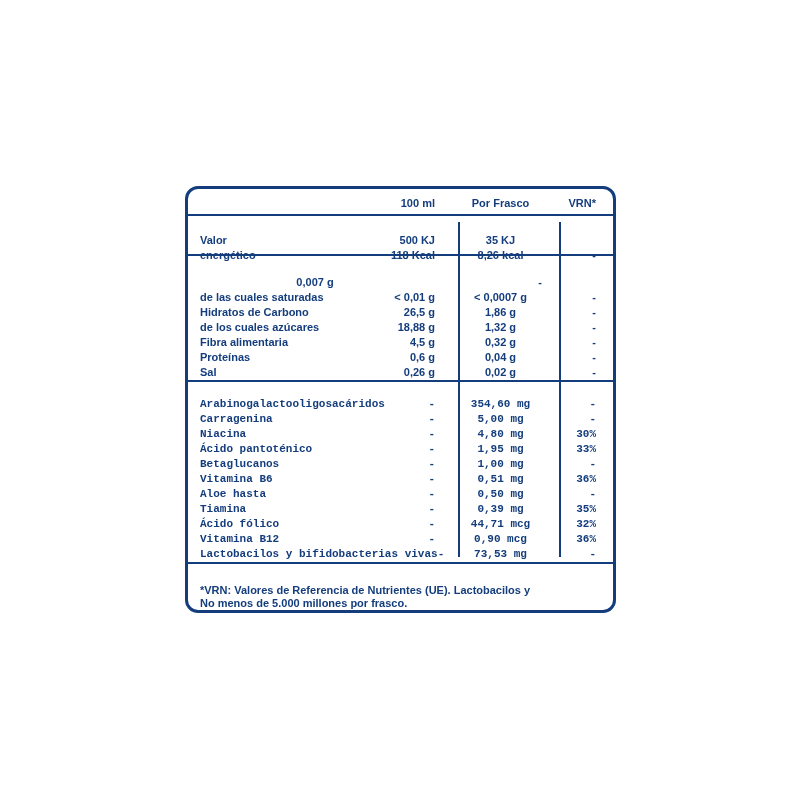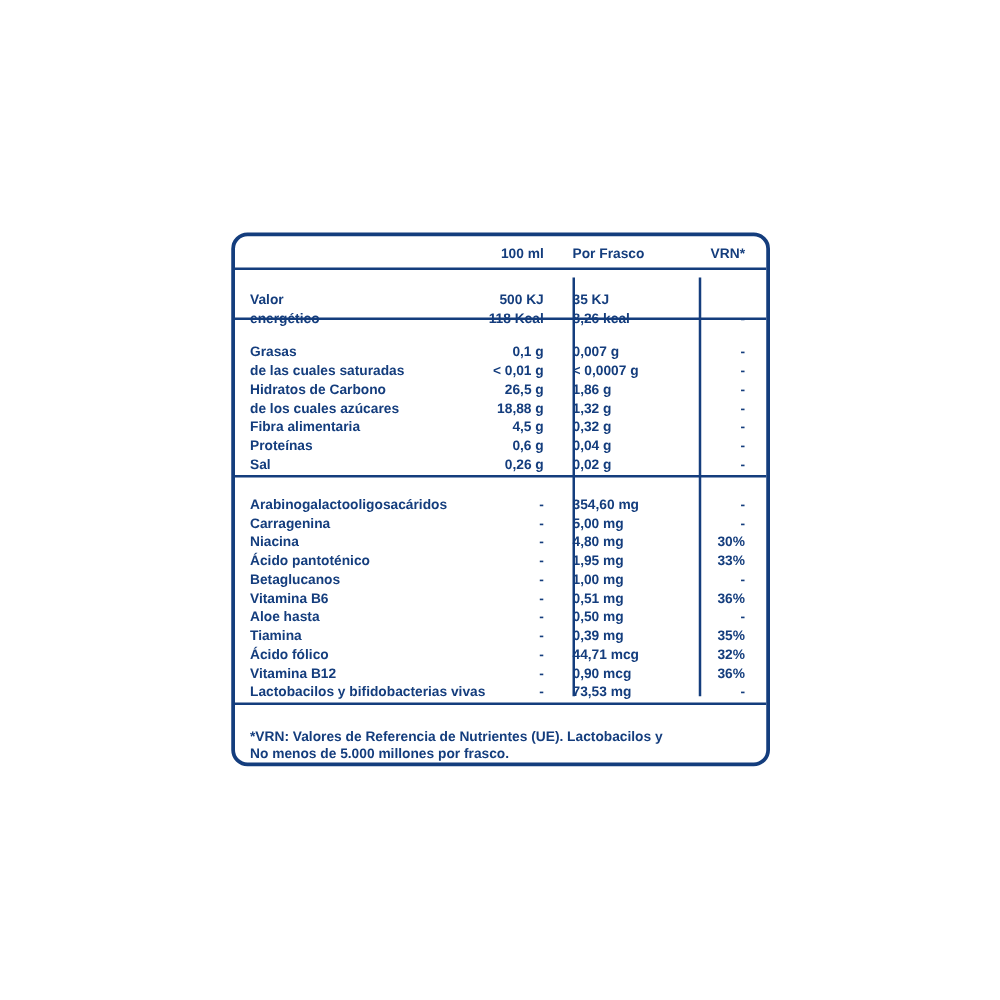--- a/index.html
+++ b/index.html
@@ -23,36 +23,36 @@
   .v1 { left: 270px; }
   .v2 { left: 371px; }
 
   .grid-cols { display: grid; grid-template-columns: 270px 101px 54px; }
 
   .header-row {
     height: 33px; border-bottom: 2px solid var(--navy);
     align-items: end; padding-bottom: 5px;
   }
   .h1 { text-align: right; padding-right: 23px; white-space: nowrap; }
-  .c2 { text-align: left; padding-right: 16px; white-space: nowrap; }
+  .c2 { text-align: center; padding-right: 16px; white-space: nowrap; }
   .c3 { text-align: right; padding-right: 17px; white-space: nowrap; }
 
   .section { border-bottom: 2px solid var(--navy); }
   .line, .row { height: 15px; line-height: 15px; }
 
   .energy { height: 28px; padding-top: 5px; }
   .stack { display: flex; flex-direction: column; }
   .c1 {
     display: flex; justify-content: space-between;
     padding-left: 12px; padding-right: 23px; white-space: nowrap;
   }
   .c1 .val { text-align: right; justify-content: flex-end; }
 
   .macros { height: 120px; padding-top: 7px; }
-  .micros { height: 218px; padding-top: 3px; }
+  .micros { height: 218px; padding-top: 3px; font-family: Liberation Mono, monospace; }
   .row { display: grid; grid-template-columns: 270px 101px 54px; }
 
   .footnote { padding: 8px 14px 0 12px; }
   .fline { line-height: 13px; white-space: nowrap; }
 </style>
 </head>
 <body style="background: rgb(255, 255, 255);">
 
 <div class="stage">
   <div class="nutri-table">
@@ -82,24 +82,20 @@
         <span class="line">8,26 kcal</span>
       </div>
       <div class="c3 stack">
         <span class="line"></span>
         <span class="line">-</span>
       </div>
     </div>
 
     <div class="section macros">
         <div class="row">
-          <div class="c1">
-            <span class="lbl">Grasas</span>
-            <span class="val">0,1 g</span>
-          </div>
           <div class="c2">0,007 g</div>
           <div class="c3">-</div>
         </div>
         <div class="row">
           <div class="c1">
             <span class="lbl">de las cuales saturadas</span>
             <span class="val">&lt; 0,01 g</span>
           </div>
           <div class="c2">&lt; 0,0007 g</div>
           <div class="c3">-</div>

